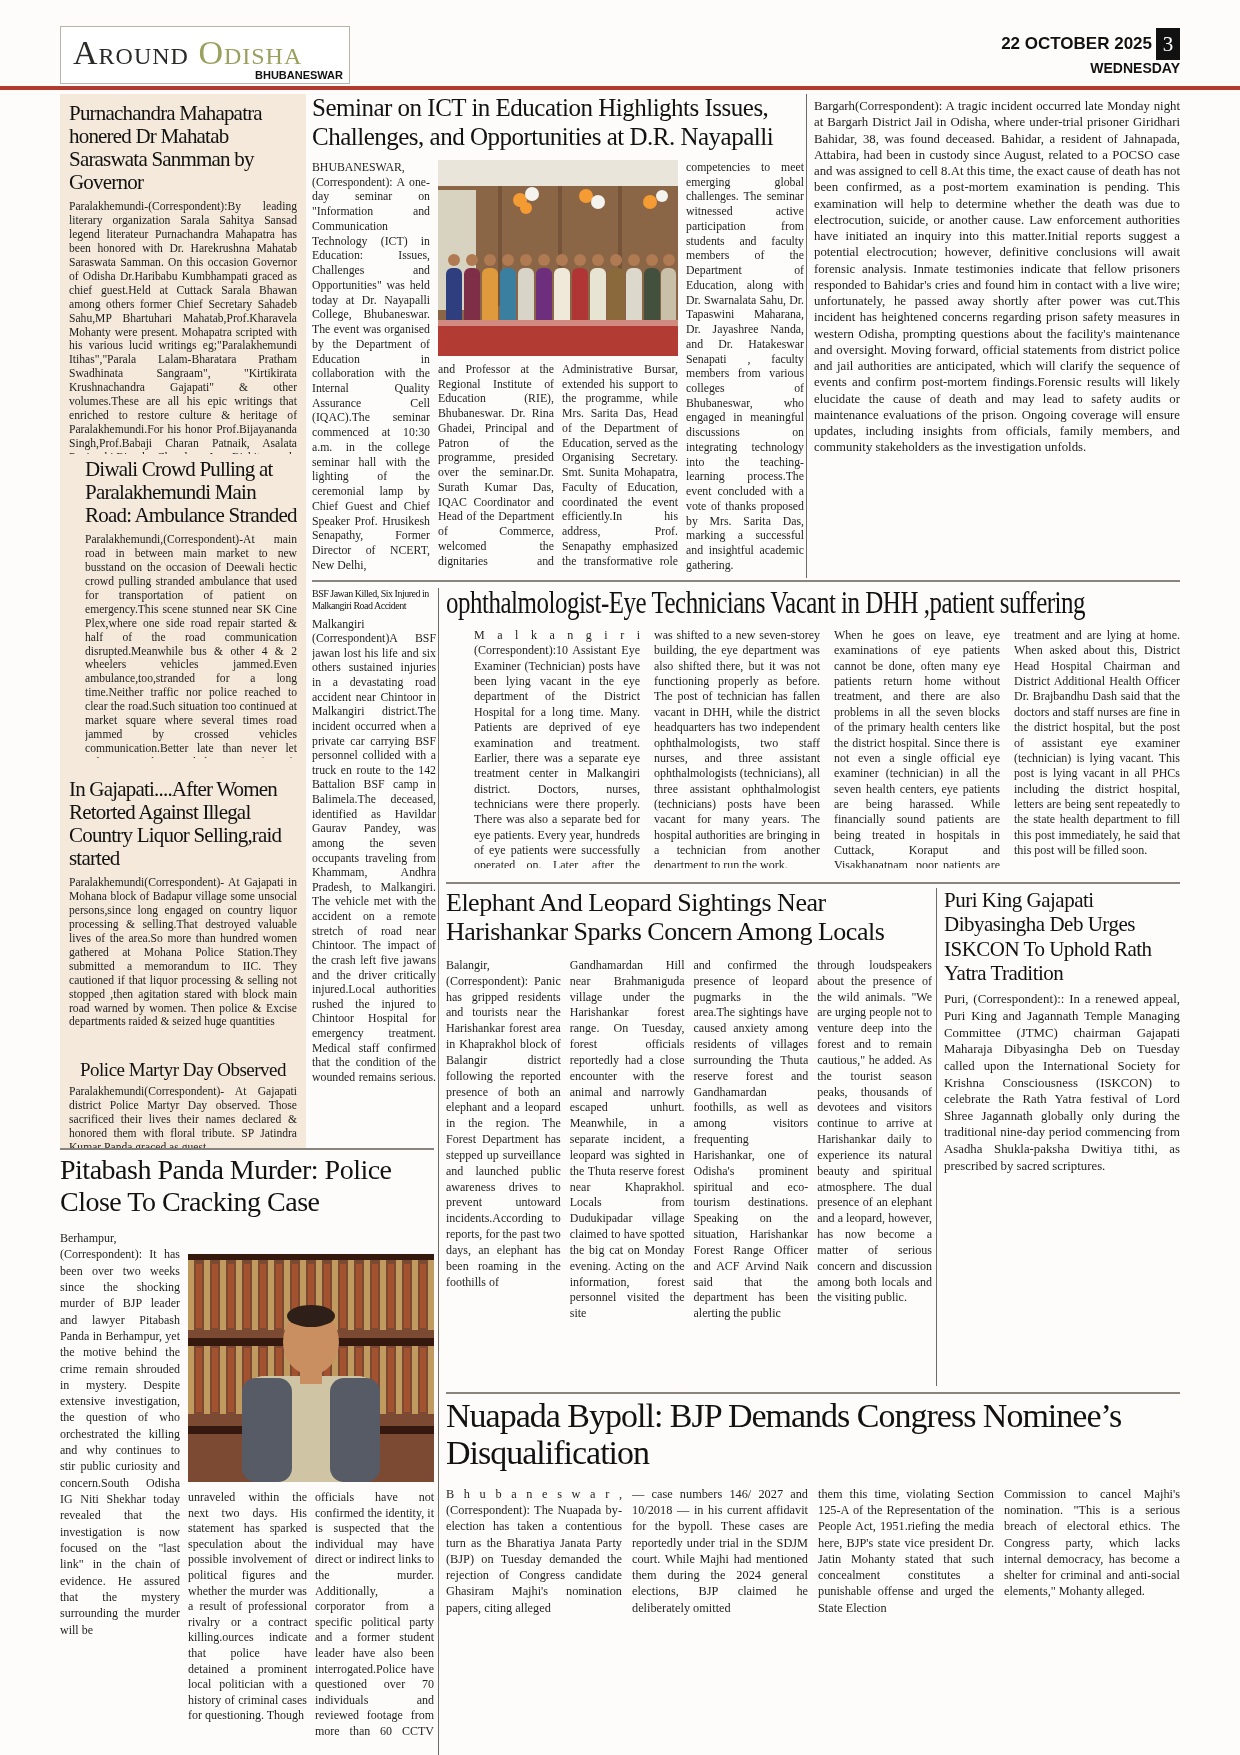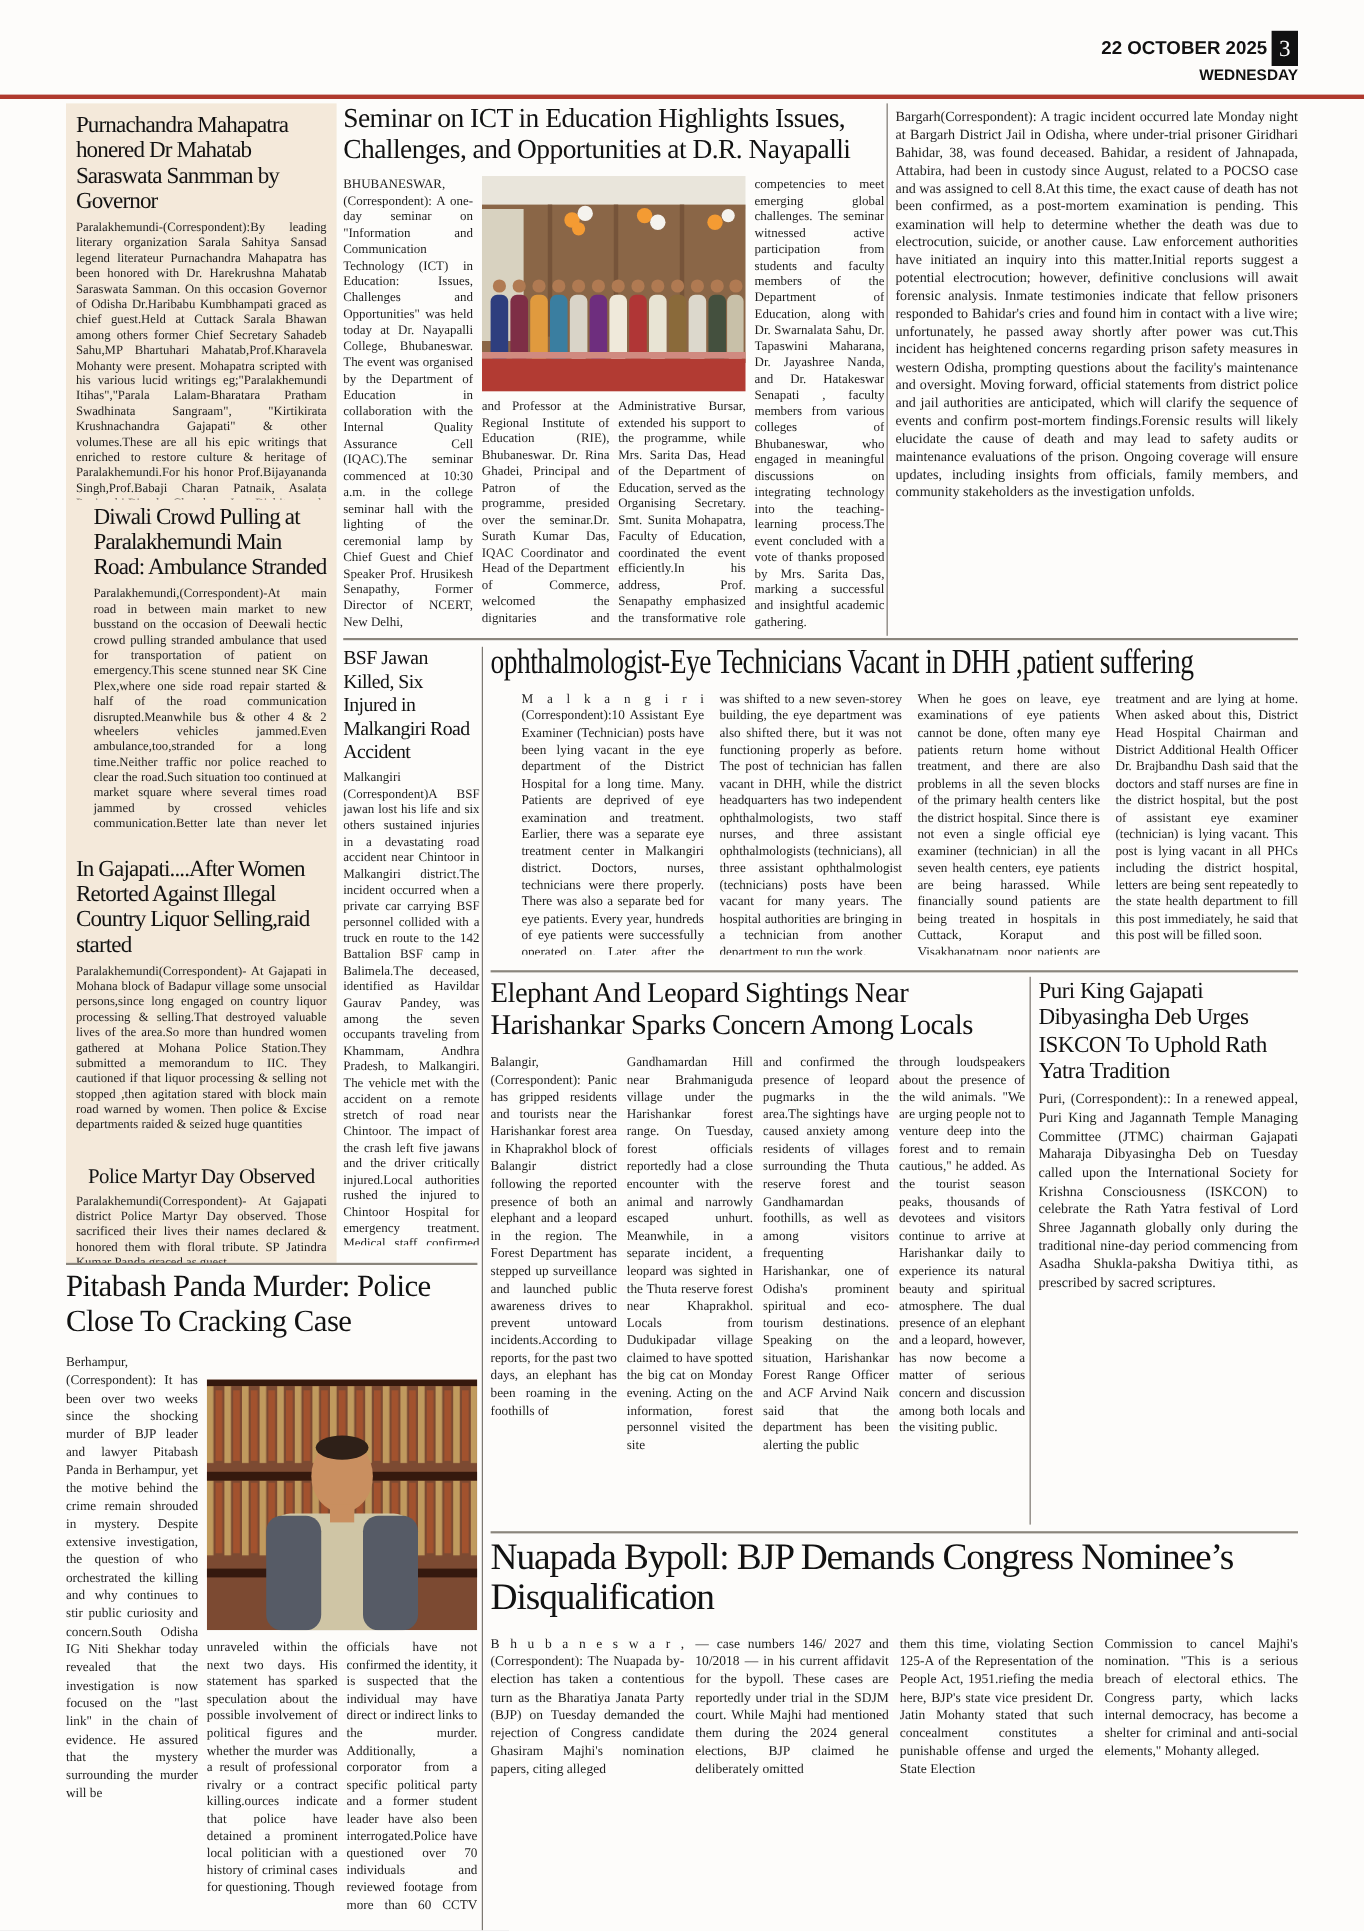--- a/index.html
+++ b/index.html
@@ -24,20 +24,24 @@
   .hrule{position:absolute;height:2px;background:#8a857c;}
   .tall{transform:scaleY(1.28);transform-origin:0 0;white-space:nowrap;}
   figure{margin:0;padding:0;}
   svg{display:block;}
 </style>
 </head>
 <body>
 
 <div id="page">
 
+  <div class="logo-box">
+    <div class="logo-title"><span class="w1">Around</span> <span class="w2">Odisha</span></div>
+    <div class="logo-sub">BHUBANESWAR</div>
+  </div>
   <div class="date-line">22 OCTOBER 2025</div>
   <div class="day-line">WEDNESDAY</div>
   <div class="pagenum">3</div>
   <div class="rule-red"></div>
 
   <div class="art beige" style="left:60px;top:94px;width:246px;height:1054px;padding:8px 9px;box-sizing:border-box;">
     <div class="art-sec" style="height:352px;overflow:hidden;">
       <div class="hl" style="font-size:21px;letter-spacing:-0.8px;margin-bottom:6px;">Purnachandra Mahapatra honered Dr Mahatab Saraswata Sanmman by Governor</div>
       <div class="bd" style="font-size:11.6px;line-height:1.2;">Paralakhemundi-(Correspondent):By leading literary organization Sarala Sahitya Sansad legend literateur Purnachandra Mahapatra has been honored with Dr. Harekrushna Mahatab Saraswata Samman. On this occasion Governor of Odisha Dr.Haribabu Kumbhampati graced as chief guest.Held at Cuttack Sarala Bhawan among others former Chief Secretary Sahadeb Sahu,MP Bhartuhari Mahatab,Prof.Kharavela Mohanty were present. Mohapatra scripted with his various lucid writings eg;"Paralakhemundi Itihas","Parala Lalam-Bharatara Pratham Swadhinata Sangraam", "Kirtikirata Krushnachandra Gajapati" &amp; other volumes.These are all his epic writings that enriched to restore culture &amp; heritage of Paralakhemundi.For his honor Prof.Bijayananda Singh,Prof.Babaji Charan Patnaik, Asalata Panigrahi,Binod Chandra Jena,Bichitrananda Bebarta &amp; Bhagabat Padhi complimented him.</div>
     </div>
@@ -118,21 +122,21 @@
 
   <div class="vrule" style="left:806px;top:94px;height:484px;"></div>
 
   <div class="art" style="left:814px;top:94px;width:366px;height:484px;">
     <div class="bd" style="font-size:12.8px;line-height:1.27;height:420px;overflow:hidden;margin-top:4px;">Bargarh(Correspondent): A tragic incident occurred late Monday night at Bargarh District Jail in Odisha, where under-trial prisoner Giridhari Bahidar, 38, was found deceased. Bahidar, a resident of Jahnapada, Attabira, had been in custody since August, related to a POCSO case and was assigned to cell 8.At this time, the exact cause of death has not been confirmed, as a post-mortem examination is pending. This examination will help to determine whether the death was due to electrocution, suicide, or another cause. Law enforcement authorities have initiated an inquiry into this matter.Initial reports suggest a potential electrocution; however, definitive conclusions will await forensic analysis. Inmate testimonies indicate that fellow prisoners responded to Bahidar's cries and found him in contact with a live wire; unfortunately, he passed away shortly after power was cut.This incident has heightened concerns regarding prison safety measures in western Odisha, prompting questions about the facility's maintenance and oversight. Moving forward, official statements from district police and jail authorities are anticipated, which will clarify the sequence of events and confirm post-mortem findings.Forensic results will likely elucidate the cause of death and may lead to safety audits or maintenance evaluations of the prison. Ongoing coverage will ensure updates, including insights from officials, family members, and community stakeholders as the investigation unfolds.</div>
   </div>
 
   <div class="hrule" style="left:312px;top:580px;width:868px;"></div>
 
   <div class="art" style="left:312px;top:588px;width:124px;height:544px;">
-    <div class="hl" style="font-size:18px;line-height:1.18;margin-bottom:5px;">BSF Jawan Killed, Six Injured in Malkangiri Road Accident</div>
+    <div class="hl" style="font-size:10px;line-height:1.18;margin-bottom:5px;">BSF Jawan Killed, Six Injured in Malkangiri Road Accident</div>
     <div class="bd" style="font-size:11.8px;line-height:1.24;overflow:hidden;height:468px;">Malkangiri (Correspondent)A BSF jawan lost his life and six others sustained injuries in a devastating road accident near Chintoor in Malkangiri district.The incident occurred when a private car carrying BSF personnel collided with a truck en route to the 142 Battalion BSF camp in Balimela.The deceased, identified as Havildar Gaurav Pandey, was among the seven occupants traveling from Khammam, Andhra Pradesh, to Malkangiri. The vehicle met with the accident on a remote stretch of road near Chintoor. The impact of the crash left five jawans and the driver critically injured.Local authorities rushed the injured to Chintoor Hospital for emergency treatment. Medical staff confirmed that the condition of the wounded remains serious. The BSF jawans were returning to their camp after a short break when the tragedy struck.</div>
   </div>
 
   <div class="vrule" style="left:438px;top:588px;height:1167px;"></div>
 
   <div class="art" style="left:446px;top:584px;width:734px;height:290px;">
     <div style="height:44px;overflow:hidden;">
       <div class="hl tall" style="font-size:25px;line-height:30px;letter-spacing:-0.5px;">ophthalmologist-Eye Technicians Vacant in DHH ,patient suffering</div>
     </div>
     <div class="cols" style="gap:14px;height:240px;margin-left:28px;">

